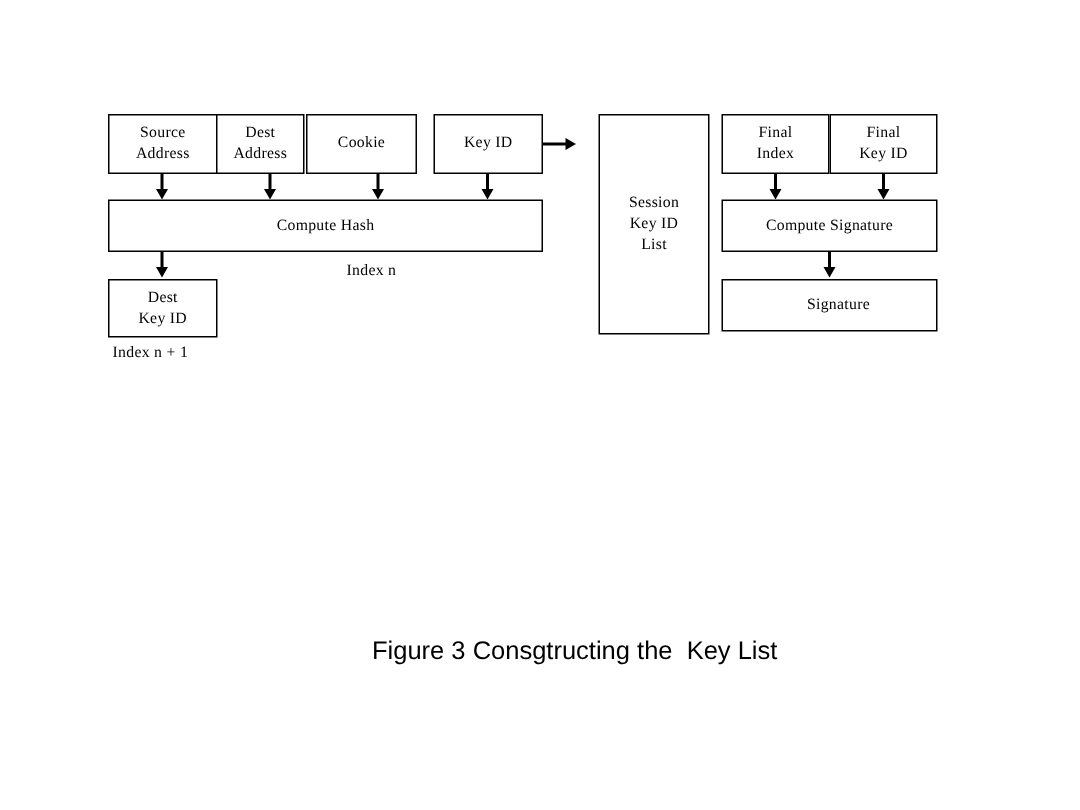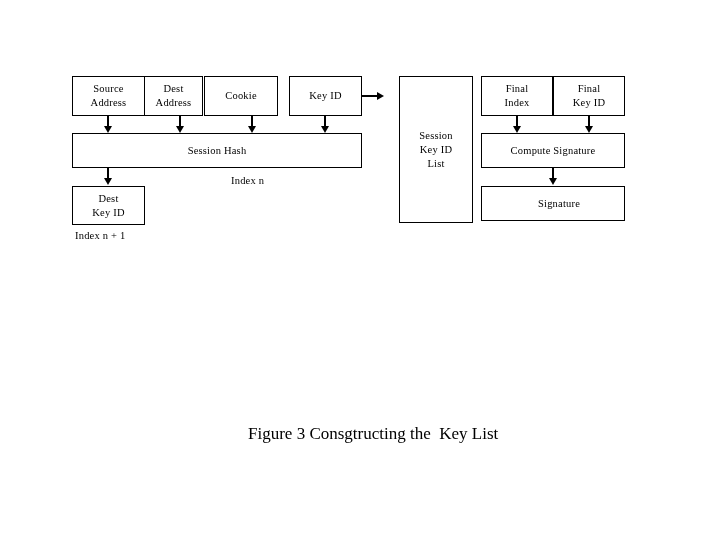--- a/index.html
+++ b/index.html
@@ -59,21 +59,21 @@
   .arrow-right {
     position: absolute;
     width: 0;
     height: 0;
     border-top: 4px solid transparent;
     border-bottom: 4px solid transparent;
     border-left: 7px solid #000000;
   }
   .caption {
     position: absolute;
-    font-family: Liberation Serif, serif;
+    font-family: Liberation Sans, sans-serif;
     font-size: 17px;
     white-space: pre;
     color: #000000;
   }
 </style>
 </head>
 <body>
 
 <div id="canvas">
 
@@ -104,21 +104,21 @@
   <div class="vline" style="left:251px; top:116px; height:12px;"></div>
   <div class="arrow-down" style="left:248px; top:126px;"></div>
 
   <div class="vline" style="left:324px; top:116px; height:12px;"></div>
   <div class="arrow-down" style="left:321px; top:126px;"></div>
 
   <div class="hline" style="left:362px; top:95px; width:17px;"></div>
   <div class="arrow-right" style="left:377px; top:92px;"></div>
 
   <div class="box" style="left:72px; top:133px; width:290px; height:35px;">
-    <span>Session Hash</span>
+    <span>Compute Hash</span>
   </div>
 
   <div class="label" style="left:231px; top:174px;text-align:right;">Index n</div>
 
   <div class="vline" style="left:107px; top:168px; height:11px;"></div>
   <div class="arrow-down" style="left:104px; top:178px;"></div>
 
   <div class="box" style="left:72px; top:186px; width:73px; height:39px;">
     <span>Dest</span>
     <span>Key ID</span>

